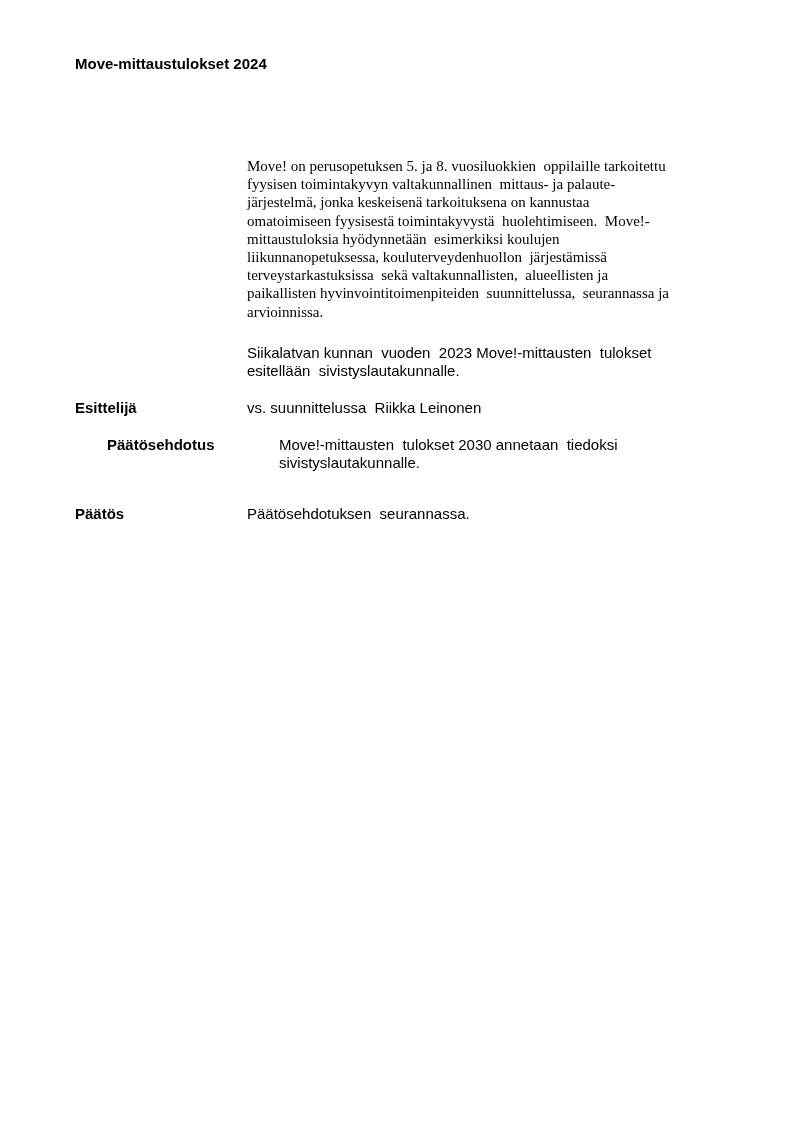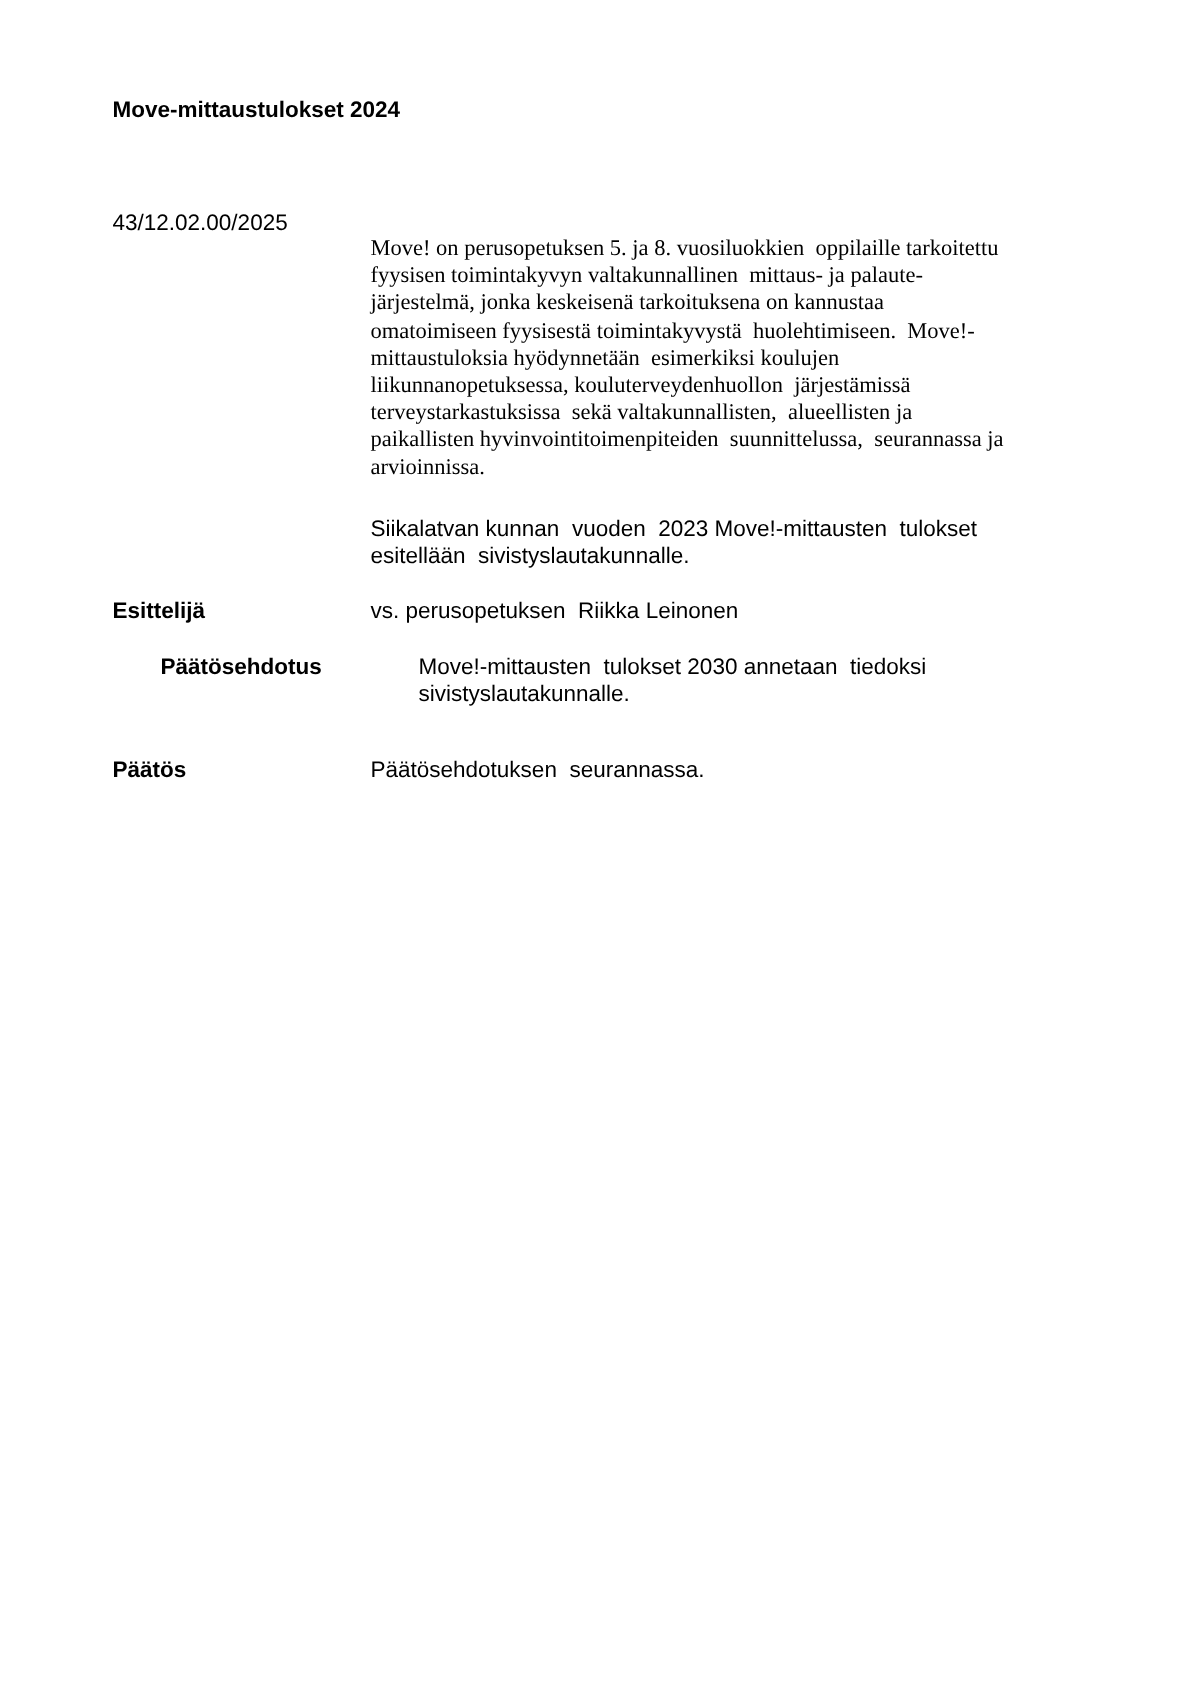--- a/index.html
+++ b/index.html
@@ -21,51 +21,50 @@
     line-height: 18.2px;
     white-space: pre-wrap;
     color: #000000;
   }
   .bold {
     font-weight: bold;
   }
   .label-col { left: 75px; }
   .body-col  { left: 247px; }
 
-  #doc-title        { top: 65px;  left: 75px; }
+  #doc-title        { top: 55px;  left: 75px; }
   #header-block     { top: 104px; left: 75px; }
   #paragraph-1      { top: 157px; font-family: Liberation Serif, serif; }
   #paragraph-2      { top: 344px; }
   #row-presenter-label, #row-presenter-text { top: 399px; }
   #row-proposal-label,  #row-proposal-text  { top: 436px; margin-left: 32px; }
   #row-decision-label,  #row-decision-text  { top: 505px; text-align: center; }
 </style>
 </head>
 <body style="background: rgb(255, 255, 255); color: rgb(0, 0, 0);">
 
 <div id="doc-title" class="txt bold">Move-mittaustulokset 2024</div>
 
 <div id="header-block" class="txt">
-  <div>43/12.02.00/2025</div>
 </div>
 
 <div id="paragraph-1" class="txt body-col">Move! on perusopetuksen 5. ja 8. vuosiluokkien  oppilaille tarkoitettu
 fyysisen toimintakyvyn valtakunnallinen  mittaus- ja palaute-
 järjestelmä, jonka keskeisenä tarkoituksena on kannustaa
 omatoimiseen fyysisestä toimintakyvystä  huolehtimiseen.  Move!-
 mittaustuloksia hyödynnetään  esimerkiksi koulujen
 liikunnanopetuksessa, kouluterveydenhuollon  järjestämissä
 terveystarkastuksissa  sekä valtakunnallisten,  alueellisten ja
 paikallisten hyvinvointitoimenpiteiden  suunnittelussa,  seurannassa ja
 arvioinnissa.</div>
 
 <div id="paragraph-2" class="txt body-col">Siikalatvan kunnan  vuoden  2023 Move!-mittausten  tulokset
 esitellään  sivistyslautakunnalle.</div>
 
 <div id="row-presenter-label" class="txt bold label-col">Esittelijä</div>
-<div id="row-presenter-text" class="txt body-col">vs. perusopetuksen  Riikka Leinonen</div>
+<div id="row-presenter-text" class="txt body-col">vs. suunnittelussa  Riikka Leinonen</div>
 
 <div id="row-proposal-label" class="txt bold label-col">Päätösehdotus</div>
 <div id="row-proposal-text" class="txt body-col">Move!-mittausten  tulokset 2030 annetaan  tiedoksi
 sivistyslautakunnalle.</div>
 
 <div id="row-decision-label" class="txt bold label-col">Päätös</div>
 <div id="row-decision-text" class="txt body-col">Päätösehdotuksen  seurannassa.</div>
 
 </body></html>

